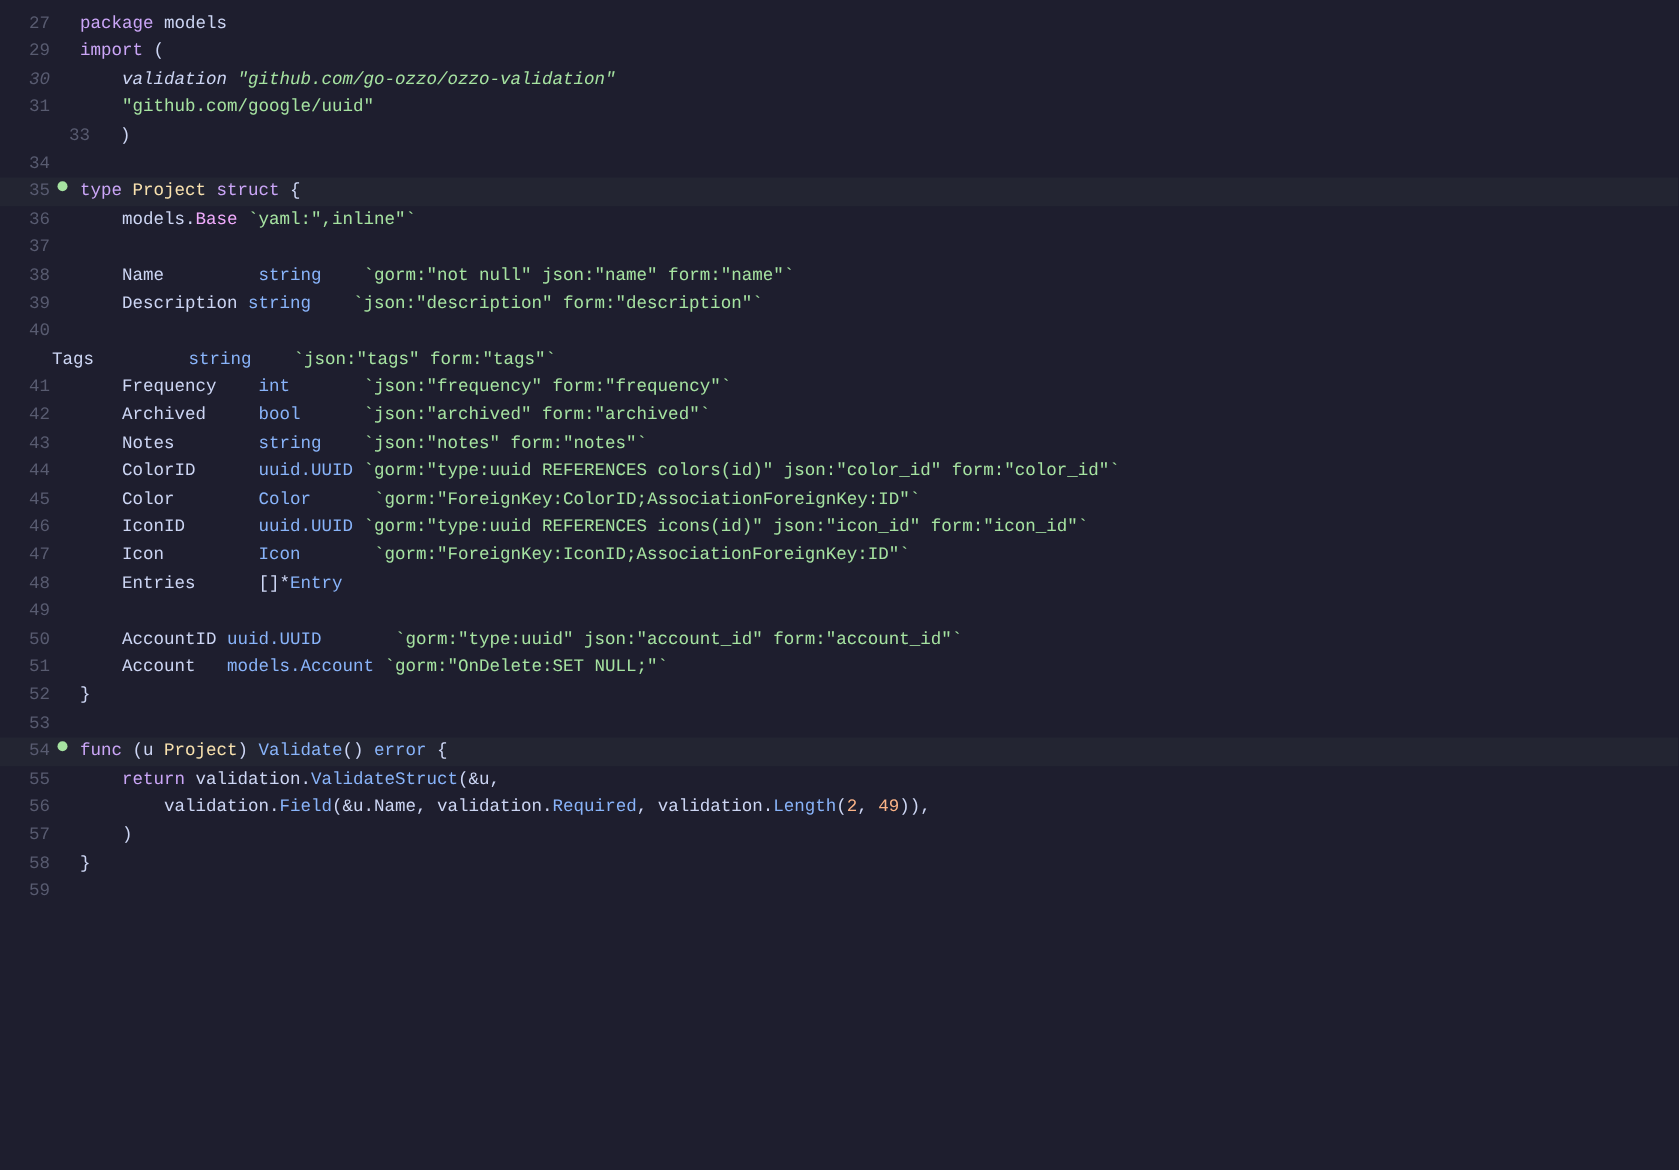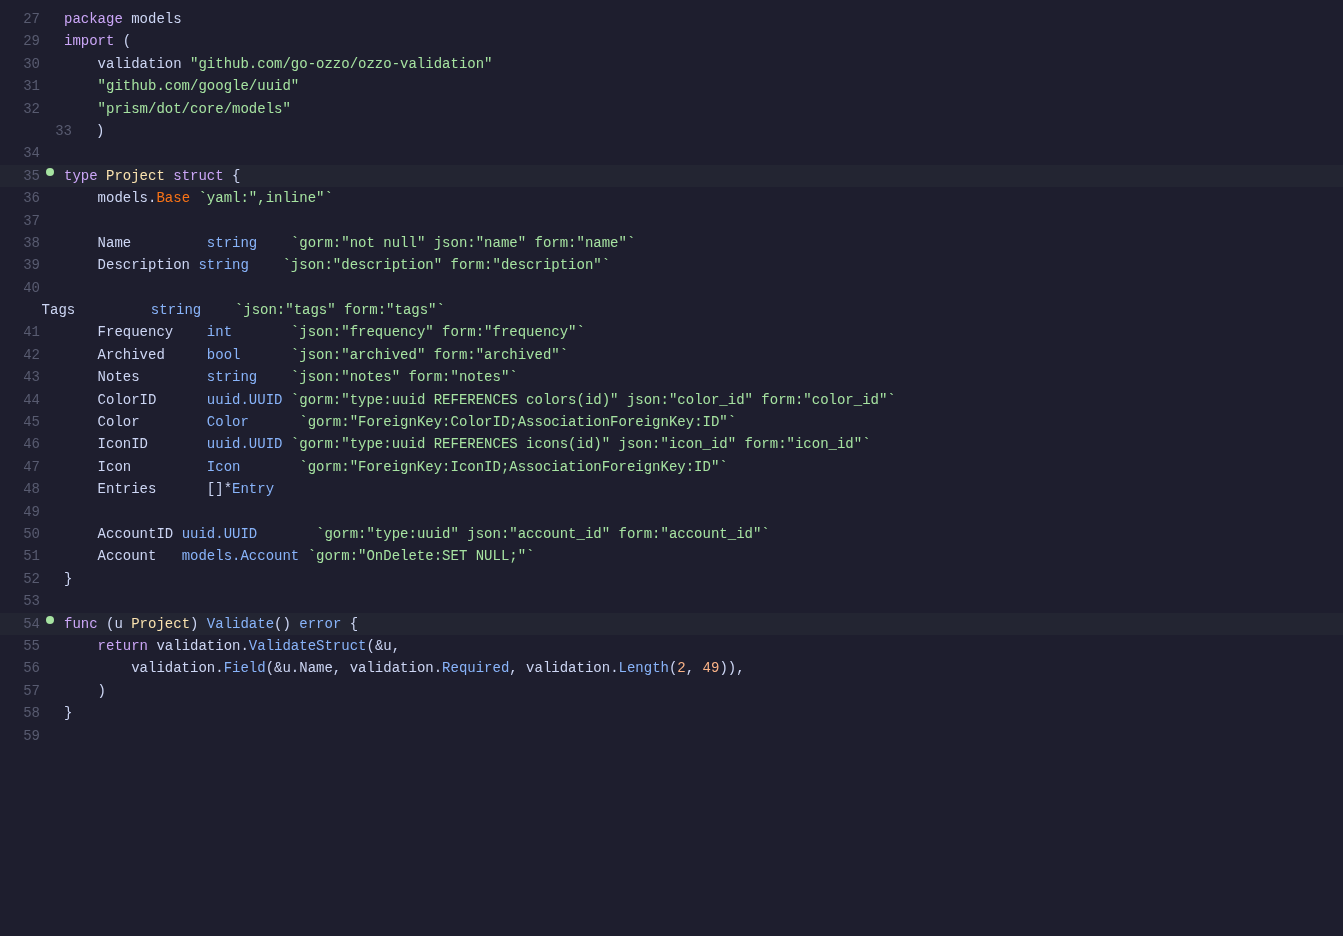--- a/index.html
+++ b/index.html
@@ -24,47 +24,43 @@
 
 <div id="editor" style="background: rgb(30, 30, 46); width: 1343px; min-height: 936px; font-family: &quot;Courier New&quot;, Courier, monospace; font-size: 14px; line-height: 1.6; padding: 8px 0px; overflow: auto;">
     <div style="display: flex; align-items: flex-start; min-height: 22.4px;">
       <div style="width: 56px; min-width: 56px; text-align: right; padding-right: 16px; color: rgb(88, 91, 112); user-select: none; flex-shrink: 0; font-size: 14px; line-height: 1.6; position: relative; font-family: &quot;Courier New&quot;, Courier, monospace;">27</div>
       <div style="flex: 1 1 0%; white-space: pre; font-size: 14px; line-height: 1.6; padding-left: 8px; font-family: &quot;Courier New&quot;, Courier, monospace;"><span style="color: rgb(203, 166, 247);">package</span><span style="color: rgb(205, 214, 244);"> models</span></div>
     </div>
     <div style="display: flex; align-items: flex-start; min-height: 22.4px;">
       <div style="width: 56px; min-width: 56px; text-align: right; padding-right: 16px; color: rgb(88, 91, 112); user-select: none; flex-shrink: 0; font-size: 14px; line-height: 1.6; position: relative; font-family: &quot;Courier New&quot;, Courier, monospace;">29</div>
       <div style="flex: 1 1 0%; white-space: pre; font-size: 14px; line-height: 1.6; padding-left: 8px; font-family: &quot;Courier New&quot;, Courier, monospace;"><span style="color: rgb(203, 166, 247);">import</span><span style="color: rgb(205, 214, 244);"> (</span></div>
     </div>
-    <div style="display: flex; align-items: flex-start; min-height: 22.4px;">
+    <div style="display: flex; align-items: flex-start; min-height: 22.4px; font-style: italic;">
       <div style="width: 56px; min-width: 56px; text-align: right; padding-right: 16px; color: rgb(88, 91, 112); user-select: none; flex-shrink: 0; font-size: 14px; line-height: 1.6; position: relative; font-family: &quot;Courier New&quot;, Courier, monospace;">30</div>
       <div style="flex: 1 1 0%; white-space: pre; font-size: 14px; line-height: 1.6; padding-left: 8px; font-family: &quot;Courier New&quot;, Courier, monospace;"><span style="color: rgb(205, 214, 244);">    validation </span><span style="color: rgb(166, 227, 161);">"github.com/go-ozzo/ozzo-validation"</span></div>
     </div>
     <div style="display: flex; align-items: flex-start; min-height: 22.4px;">
       <div style="width: 56px; min-width: 56px; text-align: right; padding-right: 16px; color: rgb(88, 91, 112); user-select: none; flex-shrink: 0; font-size: 14px; line-height: 1.6; position: relative; font-family: &quot;Courier New&quot;, Courier, monospace;">31</div>
       <div style="flex: 1 1 0%; white-space: pre; font-size: 14px; line-height: 1.6; padding-left: 8px; font-family: &quot;Courier New&quot;, Courier, monospace;"><span style="color: rgb(205, 214, 244);">    </span><span style="color: rgb(166, 227, 161);">"github.com/google/uuid"</span></div>
-    </div>
-    <div style="display: flex; align-items: flex-start; min-height: 22.4px;">
-      <div style="width: 56px; min-width: 56px; text-align: right; padding-right: 16px; color: rgb(88, 91, 112); user-select: none; flex-shrink: 0; font-size: 14px; line-height: 1.6; position: relative; font-family: &quot;Courier New&quot;, Courier, monospace;">32</div>
-      <div style="flex: 1 1 0%; white-space: pre; font-size: 14px; line-height: 1.6; padding-left: 8px; font-family: &quot;Courier New&quot;, Courier, monospace;"><span style="color: rgb(205, 214, 244);">    </span><span style="color: rgb(166, 227, 161);">"prism/dot/core/models"</span></div>
     </div>
     <div style="display: flex; align-items: flex-start; min-height: 22.4px; padding-left: 32px;">
       <div style="width: 56px; min-width: 56px; text-align: right; padding-right: 16px; color: rgb(88, 91, 112); user-select: none; flex-shrink: 0; font-size: 14px; line-height: 1.6; position: relative; font-family: &quot;Courier New&quot;, Courier, monospace;">33</div>
       <div style="flex: 1 1 0%; white-space: pre; font-size: 14px; line-height: 1.6; padding-left: 8px; font-family: &quot;Courier New&quot;, Courier, monospace;"><span style="color: rgb(205, 214, 244);">)</span></div>
     </div>
     <div style="display: flex; align-items: flex-start; min-height: 22.4px;">
       <div style="width: 56px; min-width: 56px; text-align: right; padding-right: 16px; color: rgb(88, 91, 112); user-select: none; flex-shrink: 0; font-size: 14px; line-height: 1.6; position: relative; font-family: &quot;Courier New&quot;, Courier, monospace;">34</div>
       <div style="flex: 1 1 0%; white-space: pre; font-size: 14px; line-height: 1.6; padding-left: 8px; font-family: &quot;Courier New&quot;, Courier, monospace;"></div>
     </div>
     <div style="display: flex; align-items: flex-start; min-height: 22.4px; background-color: rgba(166, 227, 161, 0.04);">
       <div style="width: 56px; min-width: 56px; text-align: right; padding-right: 16px; color: rgb(88, 91, 112); user-select: none; flex-shrink: 0; font-size: 14px; line-height: 1.6; position: relative; font-family: &quot;Courier New&quot;, Courier, monospace;"><span style="position: absolute; right: 2px; top: 3px; width: 8px; height: 8px; background: rgb(166, 227, 161); border-radius: 50%; display: inline-block;"></span>35</div>
       <div style="flex: 1 1 0%; white-space: pre; font-size: 14px; line-height: 1.6; padding-left: 8px; font-family: &quot;Courier New&quot;, Courier, monospace;"><span style="color: rgb(203, 166, 247);">type</span><span style="color: rgb(205, 214, 244);"> </span><span style="color: rgb(249, 226, 175);">Project</span><span style="color: rgb(205, 214, 244);"> </span><span style="color: rgb(203, 166, 247);">struct</span><span style="color: rgb(205, 214, 244);"> {</span></div>
     </div>
     <div style="display: flex; align-items: flex-start; min-height: 22.4px;">
       <div style="width: 56px; min-width: 56px; text-align: right; padding-right: 16px; color: rgb(88, 91, 112); user-select: none; flex-shrink: 0; font-size: 14px; line-height: 1.6; position: relative; font-family: &quot;Courier New&quot;, Courier, monospace;">36</div>
-      <div style="flex: 1 1 0%; white-space: pre; font-size: 14px; line-height: 1.6; padding-left: 8px; font-family: &quot;Courier New&quot;, Courier, monospace;"><span style="color: rgb(205, 214, 244);">    models.</span><span style="color: #f97316;">Base</span><span style="color: rgb(205, 214, 244);"> </span><span style="color: rgb(166, 227, 161);">`yaml:",inline"`</span></div>
+      <div style="flex: 1 1 0%; white-space: pre; font-size: 14px; line-height: 1.6; padding-left: 8px; font-family: &quot;Courier New&quot;, Courier, monospace;"><span style="color: rgb(205, 214, 244);">    models.</span><span style="color: #f0abfc;">Base</span><span style="color: rgb(205, 214, 244);"> </span><span style="color: rgb(166, 227, 161);">`yaml:",inline"`</span></div>
     </div>
     <div style="display: flex; align-items: flex-start; min-height: 22.4px;">
       <div style="width: 56px; min-width: 56px; text-align: right; padding-right: 16px; color: rgb(88, 91, 112); user-select: none; flex-shrink: 0; font-size: 14px; line-height: 1.6; position: relative; font-family: &quot;Courier New&quot;, Courier, monospace;">37</div>
       <div style="flex: 1 1 0%; white-space: pre; font-size: 14px; line-height: 1.6; padding-left: 8px; font-family: &quot;Courier New&quot;, Courier, monospace;"></div>
     </div>
     <div style="display: flex; align-items: flex-start; min-height: 22.4px;">
       <div style="width: 56px; min-width: 56px; text-align: right; padding-right: 16px; color: rgb(88, 91, 112); user-select: none; flex-shrink: 0; font-size: 14px; line-height: 1.6; position: relative; font-family: &quot;Courier New&quot;, Courier, monospace;">38</div>
       <div style="flex: 1 1 0%; white-space: pre; font-size: 14px; line-height: 1.6; padding-left: 8px; font-family: &quot;Courier New&quot;, Courier, monospace;"><span style="color: rgb(205, 214, 244);">    Name         </span><span style="color: rgb(137, 180, 250);">string</span><span style="color: rgb(205, 214, 244);">    </span><span style="color: rgb(166, 227, 161);">`gorm:"not null" json:"name" form:"name"`</span></div>
     </div>
     <div style="display: flex; align-items: flex-start; min-height: 22.4px;">

